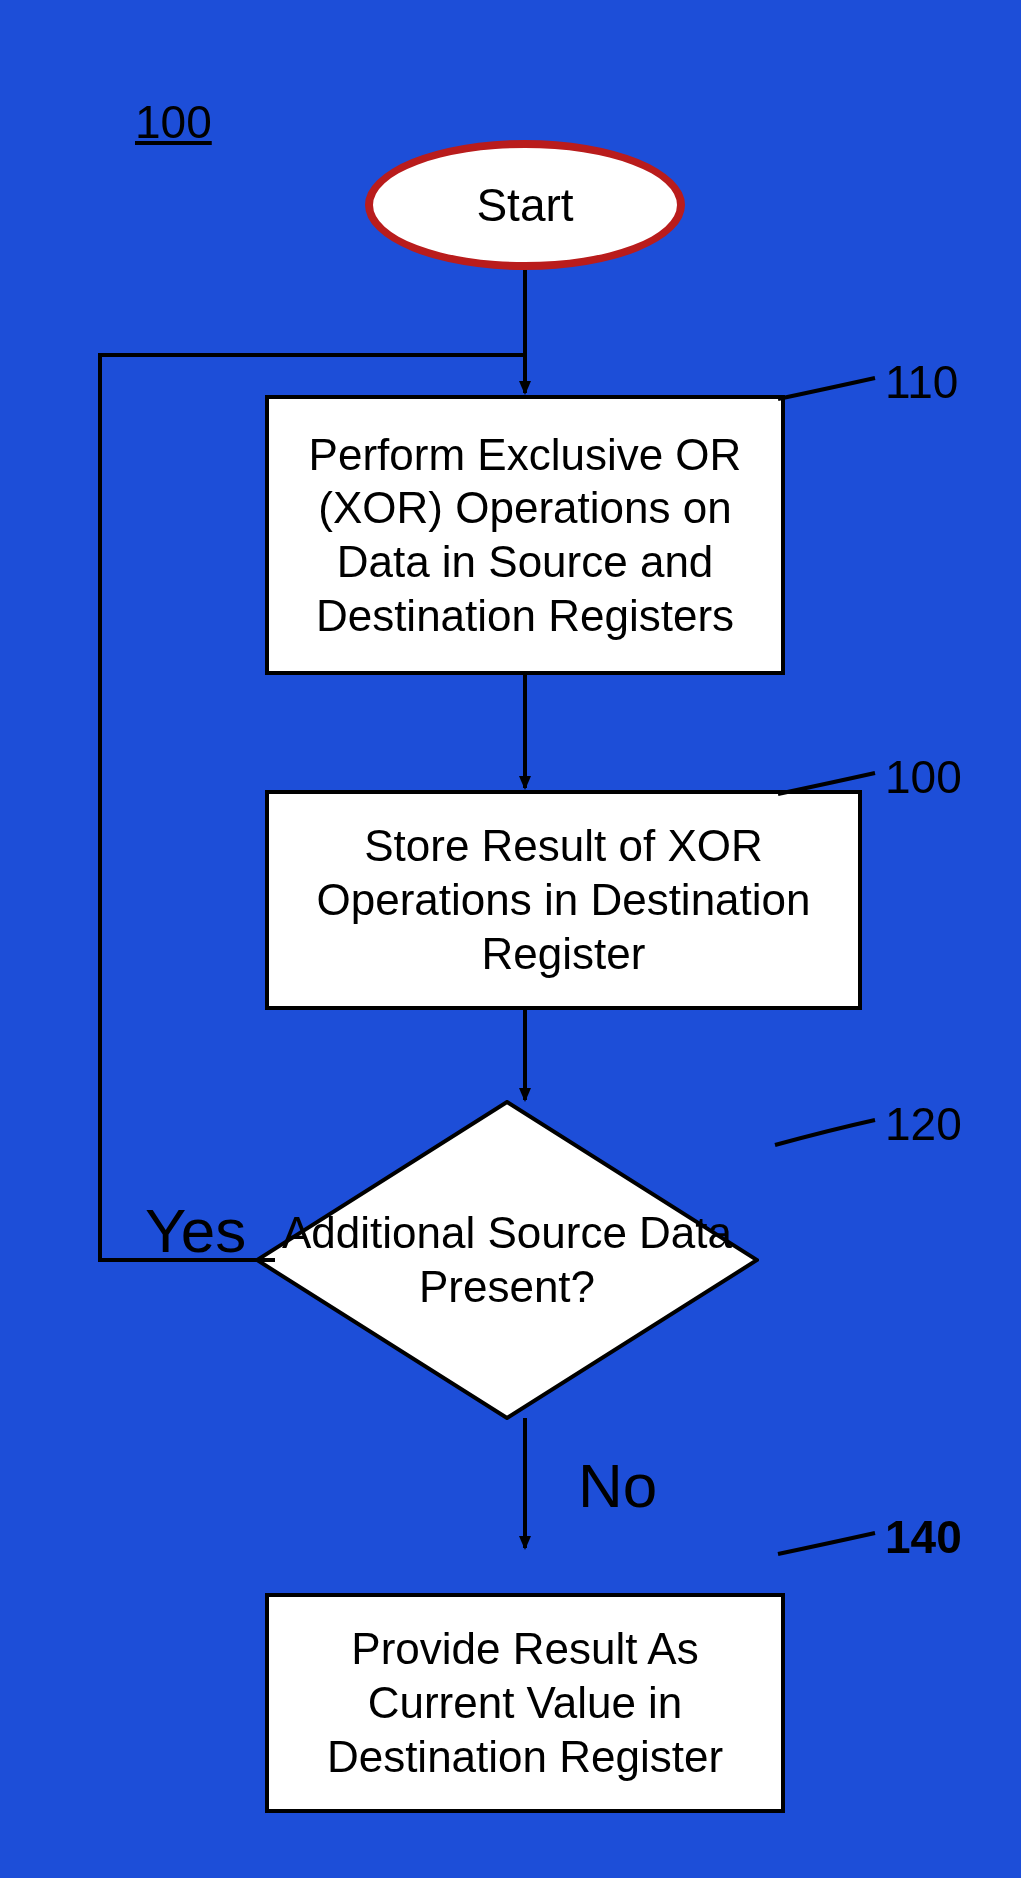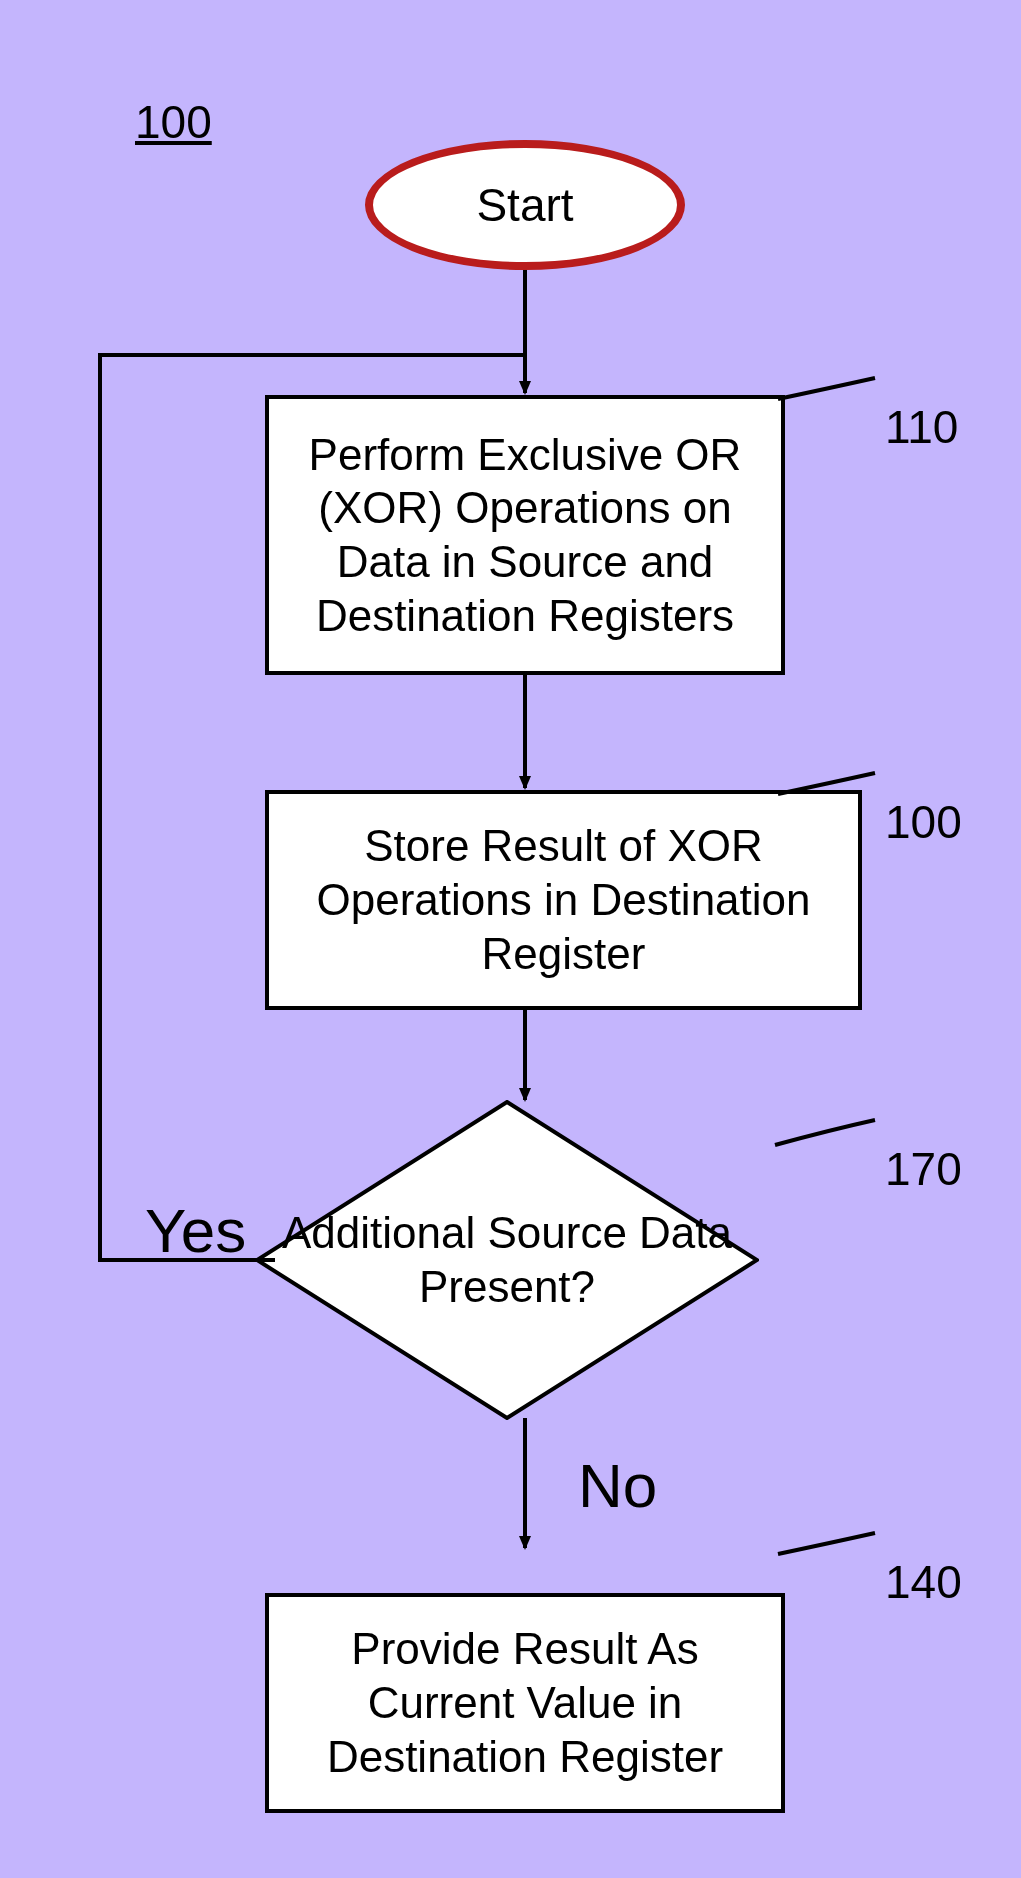--- a/index.html
+++ b/index.html
@@ -5,33 +5,32 @@
   html, body {
     margin: 0;
     padding: 0;
     background: #ffffff;
     font-family: Arial, Helvetica, sans-serif;
   }
   .canvas {
     position: relative;
     width: 1021px;
     height: 1878px;
-    background: #c4b5fd;
+    background: #1d4ed8;
   }
   .figure-label {
     position: absolute;
     font-size: 46px;
     text-decoration: underline;
     color: #000;
   }
   .ref-label {
     position: absolute;
     font-size: 46px;
     color: #000;
-    margin-top: 45px;
   }
   .start-oval {
     position: absolute;
     border: 8px solid #b91c1c;
     border-radius: 50% / 50%;
     display: flex;
     align-items: center;
     justify-content: center;
     font-size: 46px;
     box-sizing: border-box;
@@ -106,26 +105,26 @@
   <div class="ref-label" style="left:885px; top:750px;">100</div>
 
   <div class="decision" style="left:255px; top:1100px; width:504px; height:320px;">
     <svg width="504" height="320" viewBox="0 0 504 320">
       <polygon points="252,2 502,160 252,318 2,160" fill="#ffffff" stroke="#000000" stroke-width="4"></polygon>
     </svg>
     <div class="dtext">
       <span>Additional Source Data Present?</span>
     </div>
   </div>
-  <div class="ref-label" style="left:885px; top:1097px;">170</div>
+  <div class="ref-label" style="left:885px; top:1097px;">120</div>
 
   <div class="process-box" style="left:265px; top:1550px; width:520px; height:220px;margin-top:43px;">
     <span>Provide Result As Current Value in Destination Register</span>
   </div>
-  <div class="ref-label" style="left:885px; top:1510px;">140</div>
+  <div class="ref-label" style="left:885px; top:1510px;font-weight:bold;">140</div>
 
   <div class="edge-label" style="left:145px; top:1195px;">Yes</div>
   <div class="edge-label" style="left:578px; top:1450px;">No</div>
 
   <svg class="overlay" viewBox="0 0 1021 1878">
     <defs>
       <marker id="arrowhead" markerWidth="14" markerHeight="12" refX="12" refY="6" orient="auto" markerUnits="userSpaceOnUse">
         <path d="M0,0 L14,6 L0,12 Z" fill="#000"></path>
       </marker>
     </defs>

